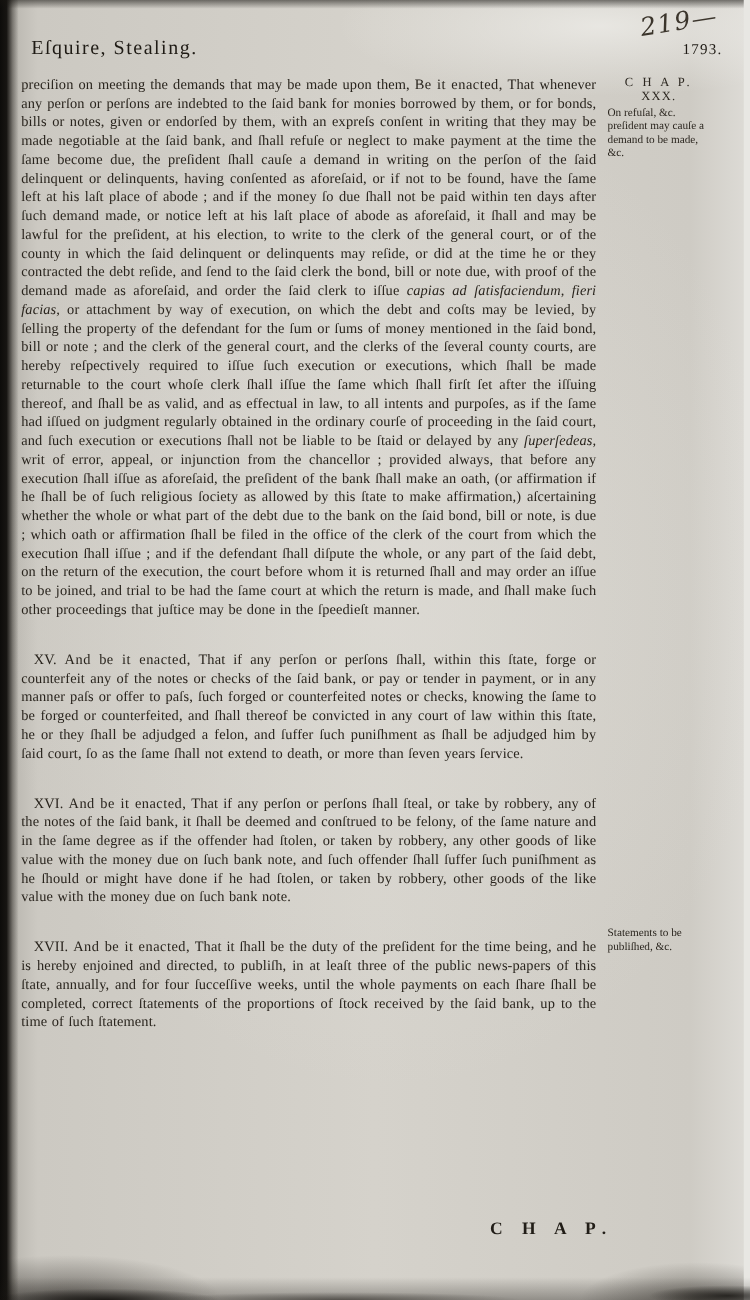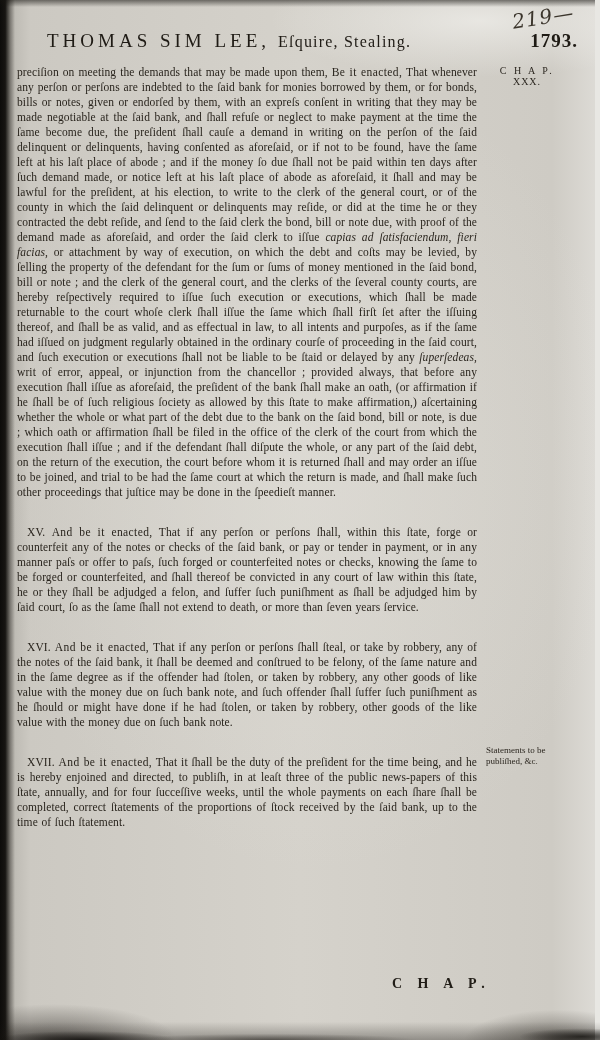--- a/index.html
+++ b/index.html
@@ -45,21 +45,21 @@
     transform: rotate(-9deg);
     letter-spacing: 1px;
   }
   .content { position: absolute; left: 17px; right: 8px; top: 0; }
   .header {
     margin-top: 30px; display: flex; align-items: baseline;
     color: #1f1b15; white-space: nowrap;
   }
   .title-name { font-size: 19px; letter-spacing: 4px; padding-left: 30px; }
   .title-suffix { font-size: 16px; margin-left: 8px; letter-spacing: 1.2px; }
-  .year { margin-left: auto; font-size: 19px; font-weight: 700; letter-spacing: 1px; padding-right: 14px; }
+  .year { margin-left: auto; font-size: 12px; font-weight: 400; letter-spacing: 1px; padding-right: 14px; }
   .sections { margin-top: 13px; }
   .section { display: flex; margin-bottom: 13px; }
   .section:not(:first-child) .para { text-indent: 10px; margin-top: 12px; }
   .para {
     width: 460px; font-size: 11.5px; line-height: 15px;
     text-align: justify; letter-spacing: 0.1px; word-spacing: 0.6px;
     color: #29241d;
   }
   .seg-gothic { font-weight: normal; letter-spacing: 0.4px; }
   .seg-italic { font-style: italic; }
@@ -80,31 +80,31 @@
 
 <div class="page">
   <div class="edge-left"></div>
   <div class="edge-top"></div>
   <div class="edge-right"></div>
 
   <div class="handwritten">219—</div>
 
   <div class="content">
     <div class="header">
-      <span class="title-name">THOMAS SIM LEE,</span>
       <span class="title-suffix">Eſquire, Stealing.</span>
       <span class="year">1793.</span>
     </div>
 
     <div class="sections" id="sections">
         <div class="section">
           <div class="para"><span class="seg-normal">preciſion on meeting the demands that may be made upon them, </span><span class="seg-gothic">Be it enacted,</span><span class="seg-normal"> That whenever any perſon or perſons are indebted to the ſaid bank for monies borrowed by them, or for bonds, bills or notes, given or endorſed by them, with an expreſs conſent in writing that they may be made negotiable at the ſaid bank, and ſhall refuſe or neglect to make payment at the time the ſame become due, the preſident ſhall cauſe a demand in writing on the perſon of the ſaid delinquent or delinquents, having conſented as aforeſaid, or if not to be found, have the ſame left at his laſt place of abode ; and if the money ſo due ſhall not be paid within ten days after ſuch demand made, or notice left at his laſt place of abode as aforeſaid, it ſhall and may be lawful for the preſident, at his election, to write to the clerk of the general court, or of the county in which the ſaid delinquent or delinquents may reſide, or did at the time he or they contracted the debt reſide, and ſend to the ſaid clerk the bond, bill or note due, with proof of the demand made as aforeſaid, and order the ſaid clerk to iſſue </span><span class="seg-italic">capias ad ſatisfaciendum, fieri facias,</span><span class="seg-normal"> or attachment by way of execution, on which the debt and coſts may be levied, by ſelling the property of the defendant for the ſum or ſums of money mentioned in the ſaid bond, bill or note ; and the clerk of the general court, and the clerks of the ſeveral county courts, are hereby reſpectively required to iſſue ſuch execution or executions, which ſhall be made returnable to the court whoſe clerk ſhall iſſue the ſame which ſhall firſt ſet after the iſſuing thereof, and ſhall be as valid, and as effectual in law, to all intents and purpoſes, as if the ſame had iſſued on judgment regularly obtained in the ordinary courſe of proceeding in the ſaid court, and ſuch execution or executions ſhall not be liable to be ſtaid or delayed by any </span><span class="seg-italic">ſuperſedeas,</span><span class="seg-normal"> writ of error, appeal, or injunction from the chancellor ; provided always, that before any execution ſhall iſſue as aforeſaid, the preſident of the bank ſhall make an oath, (or affirmation if he ſhall be of ſuch religious ſociety as allowed by this ſtate to make affirmation,) aſcertaining whether the whole or what part of the debt due to the bank on the ſaid bond, bill or note, is due ; which oath or affirmation ſhall be filed in the office of the clerk of the court from which the execution ſhall iſſue ; and if the defendant ſhall diſpute the whole, or any part of the ſaid debt, on the return of the execution, the court before whom it is returned ſhall and may order an iſſue to be joined, and trial to be had the ſame court at which the return is made, and ſhall make ſuch other proceedings that juſtice may be done in the ſpeedieſt manner.</span></div>
           <div class="note">
             <div class="note-head">C H A P.</div>
             <div class="note-head num">XXX.</div>
+            <div class="note-body">On refuſal, &amp;c. preſident may cauſe a demand to be made, &amp;c.</div>
           </div>
         </div>
         <div class="section">
           <div class="para"><span class="seg-normal">XV. </span><span class="seg-gothic">And be it enacted,</span><span class="seg-normal"> That if any perſon or perſons ſhall, within this ſtate, forge or counterfeit any of the notes or checks of the ſaid bank, or pay or tender in payment, or in any manner paſs or offer to paſs, ſuch forged or counterfeited notes or checks, knowing the ſame to be forged or counterfeited, and ſhall thereof be convicted in any court of law within this ſtate, he or they ſhall be adjudged a felon, and ſuffer ſuch puniſhment as ſhall be adjudged him by ſaid court, ſo as the ſame ſhall not extend to death, or more than ſeven years ſervice.</span></div>
         </div>
         <div class="section">
           <div class="para"><span class="seg-normal">XVI. </span><span class="seg-gothic">And be it enacted,</span><span class="seg-normal"> That if any perſon or perſons ſhall ſteal, or take by robbery, any of the notes of the ſaid bank, it ſhall be deemed and conſtrued to be felony, of the ſame nature and in the ſame degree as if the offender had ſtolen, or taken by robbery, any other goods of like value with the money due on ſuch bank note, and ſuch offender ſhall ſuffer ſuch puniſhment as he ſhould or might have done if he had ſtolen, or taken by robbery, other goods of the like value with the money due on ſuch bank note.</span></div>
         </div>
         <div class="section">
           <div class="para"><span class="seg-normal">XVII. </span><span class="seg-gothic">And be it enacted,</span><span class="seg-normal"> That it ſhall be the duty of the preſident for the time being, and he is hereby enjoined and directed, to publiſh, in at leaſt three of the public news-papers of this ſtate, annually, and for four ſucceſſive weeks, until the whole payments on each ſhare ſhall be completed, correct ſtatements of the proportions of ſtock received by the ſaid bank, up to the time of ſuch ſtatement.</span></div>

